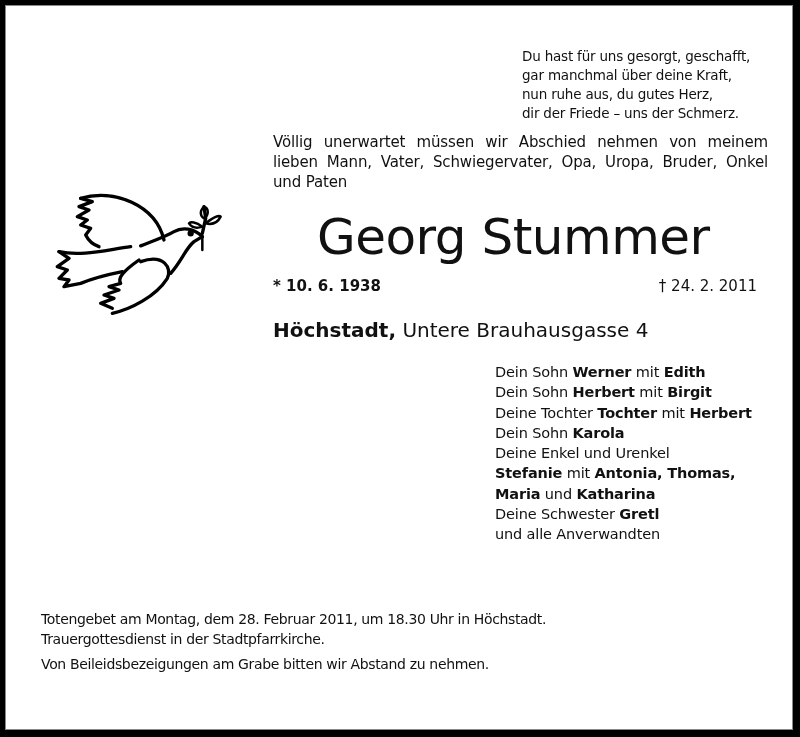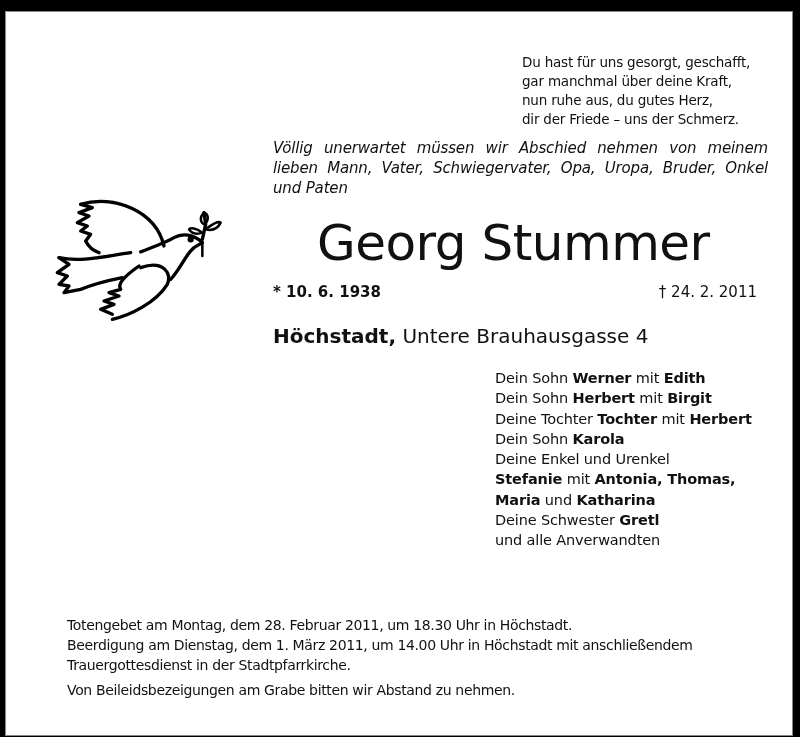--- a/index.html
+++ b/index.html
@@ -3,38 +3,38 @@
 <meta charset="utf-8">
 <style>
   html, body { margin: 0; padding: 0; }
   body {
     width: 800px; height: 737px; background: #000;
     position: relative; overflow: hidden;
     font-family: "DejaVu Sans", "Liberation Sans", sans-serif;
     color: #111;
   }
   .page {
-    position: absolute; left: 5px; top: 11px; width: 788px; height: 725px;
+    position: absolute; left: 5px; top: 5px; width: 788px; height: 725px;
     background: #fff; box-shadow: inset 1px 1px 0 #888, inset -1px -1px 0 #888;
   }
   .abs { position: absolute; }
   .poem { left: 517px; top: 42px; font-size: 13.5px; line-height: 19px; letter-spacing: -0.2px; }
-  .intro { left: 268px; top: 127px; width: 495px; font-size: 15px; line-height: 20px; text-align: justify; letter-spacing: -0.15px; font-style: italic; }
+  .intro { left: 268px; top: 127px; width: 495px; font-size: 15px; line-height: 20px; text-align: justify; letter-spacing: -0.15px; }
   .intro span { display: block; }
   .intro .jl { text-align-last: justify; }
   .name { left: 312px; top: 196px; font-size: 50px; line-height: 72px; letter-spacing: -0.5px; font-weight: normal; }
   .born { left: 268px; top: 272px; font-size: 15px; font-weight: bold; }
   .died { right: 36px; top: 272px; font-size: 15px; }
   .addr { left: 268px; top: 313px; font-size: 20px; }
   .addr b { font-weight: bold; }
   .mourn { left: 490px; top: 357px; font-size: 14.5px; line-height: 20.3px; letter-spacing: -0.15px; }
   .mourn .first { margin-bottom: 4px; display: block; }
   .mourn span.line { display: block; }
   .bottom { left: 36px; top: 604px; font-size: 14px; line-height: 20px; letter-spacing: -0.35px; }
-  .bottom span.line { display: block; margin-left: 26px; }
+  .bottom span.line { display: block; }
   .bottom .gap { margin-top: 5px; }
   .dove { left: 34px; top: 170px; width: 200px; height: 160px; }
   b { font-weight: bold; }
 </style>
 </head>
 <body>
 
 <div class="page">
 
   <div class="abs poem">
@@ -92,18 +92,17 @@
         <span class="line"><span>Deine Enkel und Urenkel</span></span>
         <span class="line"><b>Stefanie</b><span> mit </span><b>Antonia, Thomas,</b></span>
         <span class="line"><b>Maria</b><span> und </span><b>Katharina</b></span>
         <span class="line"><span>Deine Schwester </span><b>Gretl</b></span>
         <span class="line"><span>und alle Anverwandten</span></span>
       </div>
   </div>
 
   <div class="abs bottom">
     <span class="line">Totengebet am Montag, dem 28. Februar 2011, um 18.30 Uhr in Höchstadt.</span>
-    <span class="line">Beerdigung am Dienstag, dem 1. März 2011, um 14.00 Uhr in Höchstadt mit anschließendem</span>
     <span class="line">Trauergottesdienst in der Stadtpfarrkirche.</span>
     <span class="line gap">Von Beileidsbezeigungen am Grabe bitten wir Abstand zu nehmen.</span>
   </div>
 
 </div>
 
 </body></html>

